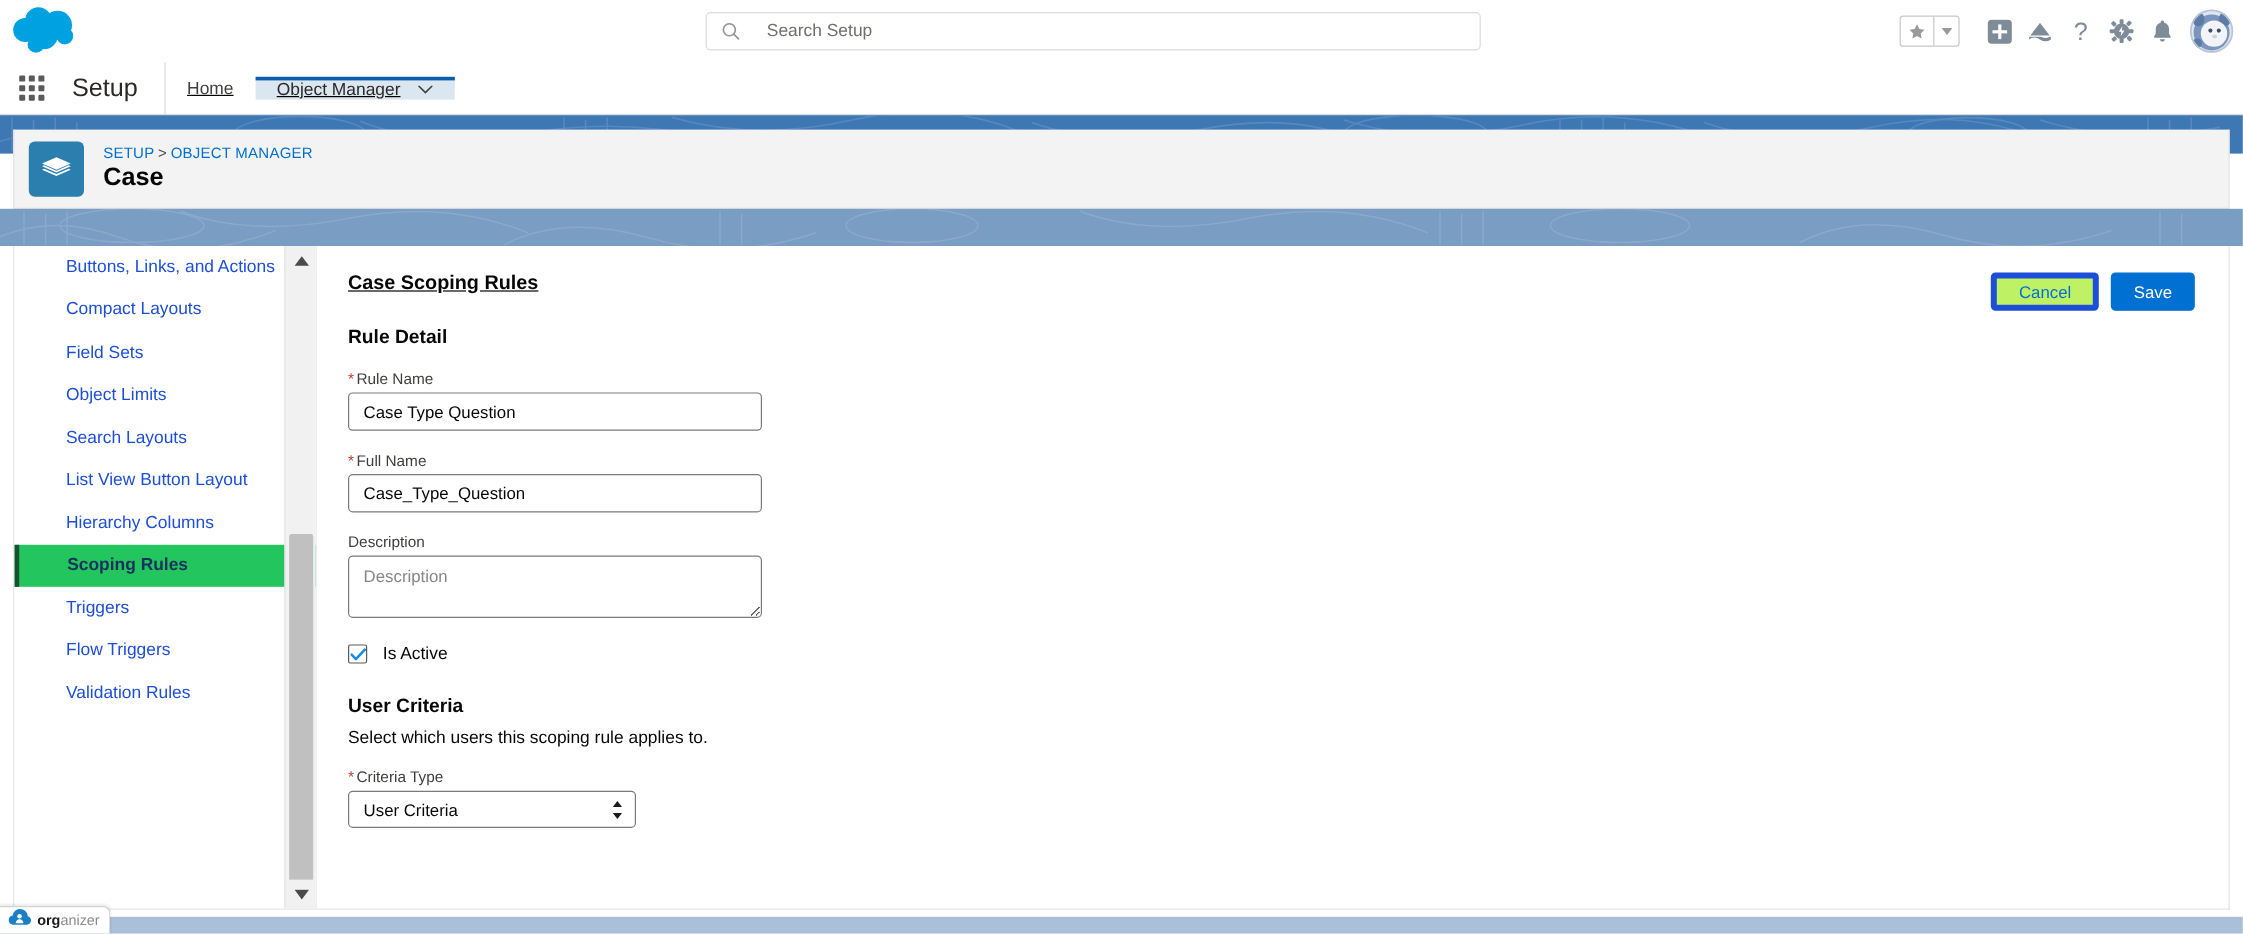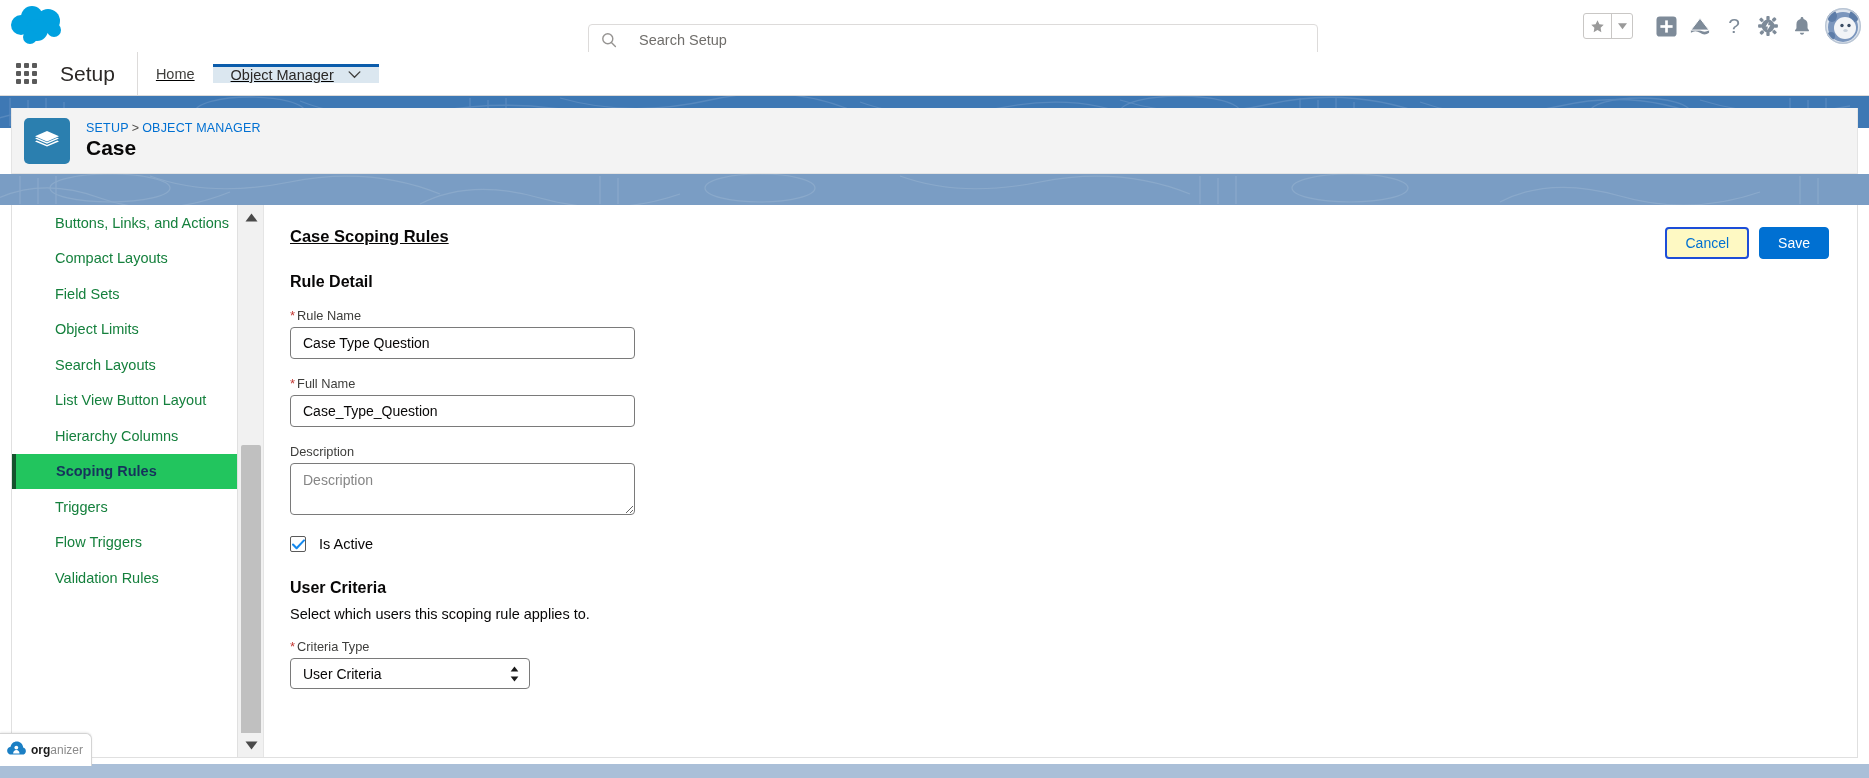--- a/index.html
+++ b/index.html
@@ -13,22 +13,22 @@
 
   
   .global-header {
     position: absolute; top: 0; left: 0;
     width: 1869px; height: 52px;
     background: #ffffff;
     display: flex; align-items: center;
   }
   .sf-logo { position: absolute; left: 8px; top: 3px; width: 62px; height: 45px; }
   .search-wrap {
-    position: absolute; left: 588px; top: 24px;
-    width: 730px; height: 32px;
+    position: absolute; left: 588px; top: 10px;
+    width: 646px; height: 32px;
   }
   .search-box {
     width: 100%; height: 100%;
     border: 1px solid #dddbda; border-radius: 4px;
     background: #fff; display: flex; align-items: center;
     padding: 0 12px;
   }
   .search-ico { width: 16px; height: 16px; flex: 0 0 16px; margin-right: 22px; }
   .search-input {
     border: none; outline: none; background: transparent;
@@ -140,21 +140,21 @@
   
   .side-nav {
     width: 252px; height: 100%;
     background: #ffffff; position: relative;
     border-right: 1px solid #e5e5e5;
     overflow: hidden;
   }
   .side-list { padding-top: 0px; }
   .side-item {
     height: 35.5px; display: flex; align-items: center;
-    padding-left: 40px; font-size: 14.5px; color: #15803d;
+    padding-left: 40px; font-size: 14.5px; color: #1d4ed8;
     cursor: pointer; border-left: 3px solid transparent;
     white-space: nowrap;
   }
   .side-item.active {
     background: #22c55e; border-left: 4px solid #14532d;
     font-weight: bold; color: #16325c;
   }
 
   
   .sb-track {
@@ -230,33 +230,33 @@
   
   .actions {
     position: absolute; top: 22px; right: 28px;
     display: flex; gap: 10px;
   }
   .btn {
     height: 32px; padding: 0 18px; border-radius: 4px;
     font-size: 14px; cursor: pointer; font-family: "Liberation Sans", sans-serif;
     display: flex; align-items: center; justify-content: center;
   }
-  .btn-cancel { background: #fef9c3; border: 2px solid #1d4ed8; color: #0070d2; }
+  .btn-cancel { background: #bef264; border: 5px solid #1d4ed8; color: #0070d2; }
   .btn-save { background: #0070d2; border: 1px solid #0070d2; color: #fff; }
 
   
   .bottom-band {
     position: absolute; bottom: 0; left: 0;
     width: 1869px; height: 14px; background: #aabfd8;
   }
 
   
   .organizer {
-    position: absolute; left: 0px; bottom: 12px;
-    width: 92px; height: 33px;
+    position: absolute; left: 0px; bottom: 0px;
+    width: 92px; height: 23px;
     background: #ffffff; border: 1px solid #d4d4d4;
     border-bottom: none; border-left: none;
     border-top-right-radius: 6px;
     display: flex; align-items: center; padding-left: 7px;
     z-index: 40;
     box-shadow: 0 -1px 2px rgba(0,0,0,0.08);
   }
   .org-txt { font-size: 12px; margin-left: 5px; }
   .org-txt b { color: #1a1a1a; font-weight: bold; }
   .org-txt span { color: #8b8b8b; }

